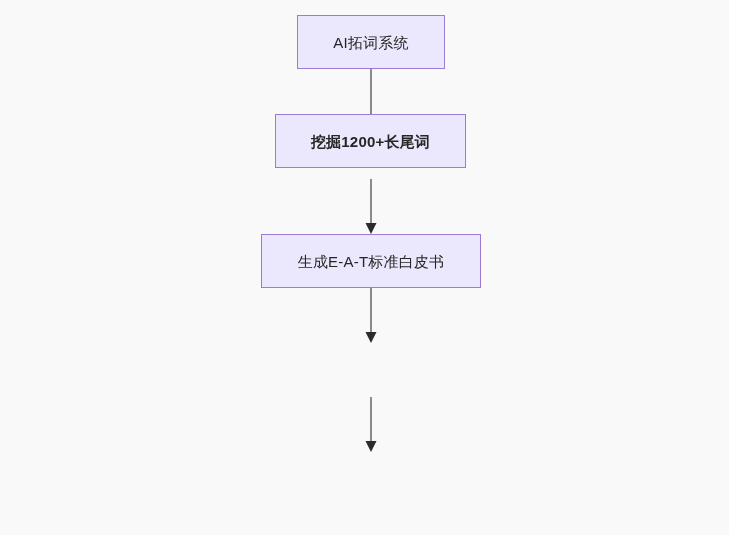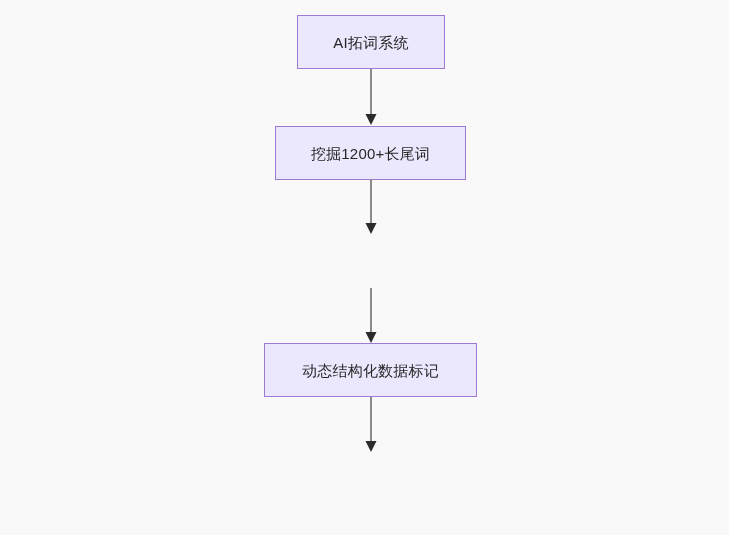--- a/index.html
+++ b/index.html
@@ -43,21 +43,21 @@
     stroke-width: 2;
     fill: none;
   }
   .edge-head {
     fill: #2b2b2b;
     stroke: none;
   }
 
   
   #node-1 { left: 297px; top: 15px;  width: 148px; height: 54px; }
-  #node-2 { left: 275px; top: 126px; width: 191px; height: 54px; }
+  #node-2 { left: 275px; top: 114px; width: 191px; height: 54px; font-weight: bold; }
   #node-3 { left: 261px; top: 234px; width: 220px; height: 54px; }
   #node-4 { left: 264px; top: 343px; width: 213px; height: 54px; }
   #node-5 { left: 253px; top: 452px; width: 236px; height: 54px; }
 
   
   #edge-1 { left: 360px; top: 69px;  width: 22px; height: 56px; }
   #edge-2 { left: 360px; top: 179px; width: 22px; height: 55px; }
   #edge-3 { left: 360px; top: 288px; width: 22px; height: 55px; }
   #edge-4 { left: 360px; top: 397px; width: 22px; height: 55px; }
 </style>
@@ -77,29 +77,29 @@
 
   <div class="node" id="node-2">
     <span class="node-label">挖掘1200+长尾词</span>
   </div>
 
   <svg class="edge" id="edge-2" viewBox="0 0 22 55" width="22" height="55">
     <line class="edge-line" x1="11" y1="0" x2="11" y2="46"></line>
     <polygon class="edge-head" points="11,55 5.5,44 16.5,44"></polygon>
   </svg>
 
+  <div class="node" id="node-3">
+    <span class="node-label">生成E-A-T标准白皮书</span>
+  </div>
 
   <svg class="edge" id="edge-3" viewBox="0 0 22 55" width="22" height="55">
     <line class="edge-line" x1="11" y1="0" x2="11" y2="46"></line>
     <polygon class="edge-head" points="11,55 5.5,44 16.5,44"></polygon>
   </svg>
 
-  <div class="node" id="node-4">
-    <span class="node-label">动态结构化数据标记</span>
-  </div>
 
   <svg class="edge" id="edge-4" viewBox="0 0 22 55" width="22" height="55">
     <line class="edge-line" x1="11" y1="0" x2="11" y2="46"></line>
     <polygon class="edge-head" points="11,55 5.5,44 16.5,44"></polygon>
   </svg>
 
 
 </div>
 
 </body></html>

